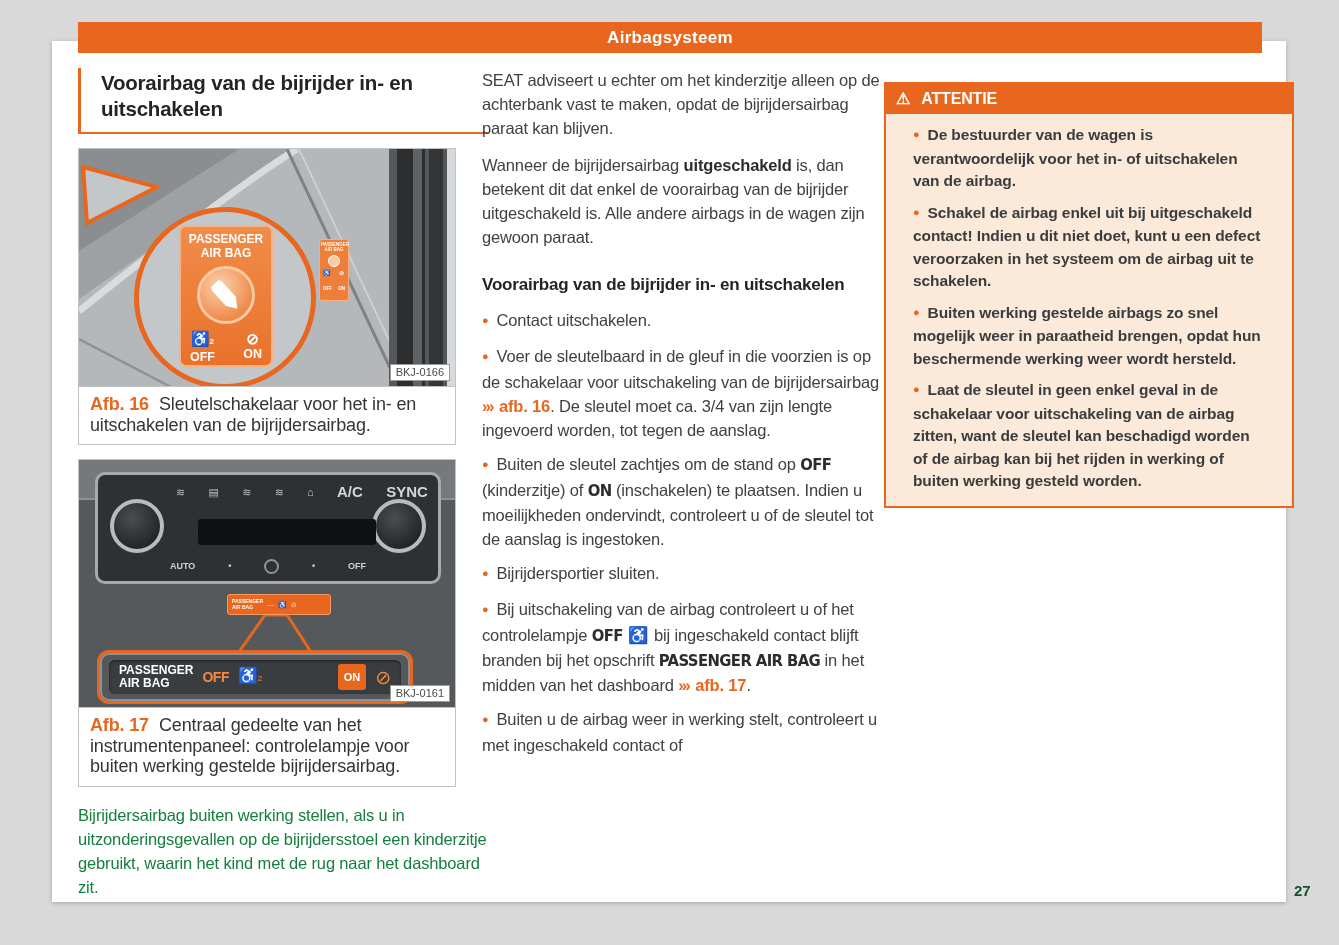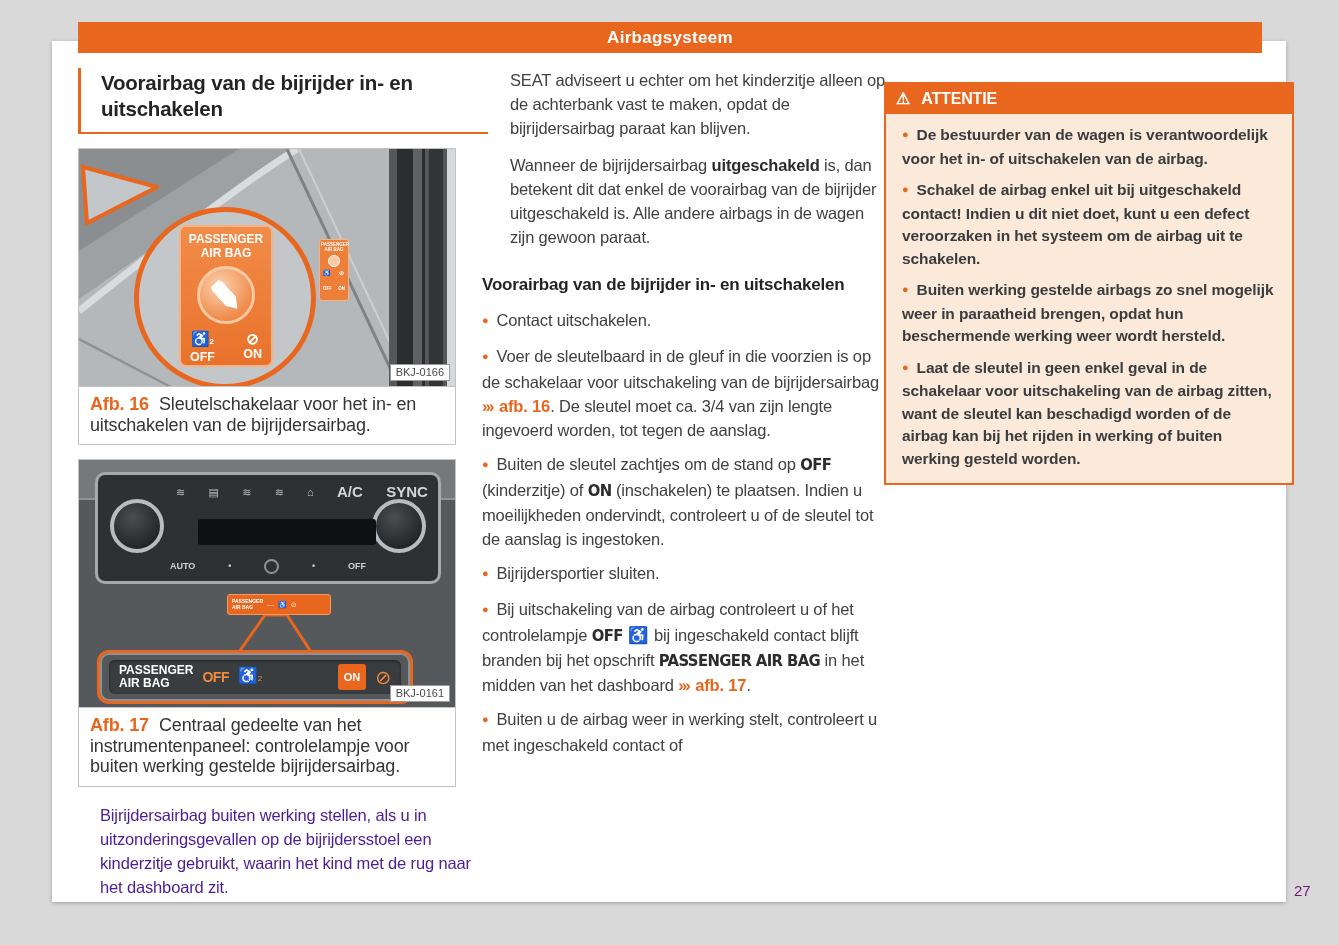--- a/index.html
+++ b/index.html
@@ -4,21 +4,21 @@
 <style>
   * { margin:0; padding:0; box-sizing:border-box; }
   html,body { width:1339px; height:945px; }
   body { background:#d9d9d9; font-family:"Liberation Sans", sans-serif; position:relative; overflow:hidden; color:#3f4143; }
 
   .page { position:absolute; left:52px; top:41px; width:1234px; height:861px; background:#ffffff; box-shadow:0 1px 4px rgba(0,0,0,.25); }
 
   .header-bar { position:absolute; left:78px; top:22px; width:1184px; height:31px; background:#e8661d;
     display:flex; align-items:center; justify-content:center; color:#fff; font-weight:700; font-size:17px; letter-spacing:.3px; z-index:5; }
 
-  .page-num { position:absolute; left:1294px; top:882px; font-weight:400; font-size:15px; color:#701a75; z-index:6; }
+  .page-num { position:absolute; left:1294px; top:882px; font-weight:700; font-size:15px; color:#14532d; z-index:6; }
 
   .col { position:absolute; top:68px; width:410px; font-size:16.5px; line-height:24px; letter-spacing:-.15px; }
   .col-left  { left:78px; }
   .col-mid   { left:482px; }
   .col-right { left:884px; }
 
   
   .heading { border-left:3px solid #e8661d; padding:2px 0 10px 20px; font-size:20.5px; line-height:26px;
     font-weight:700; color:#232425; letter-spacing:-.2px; }
   .heading-rule { height:2px; background:#e8661d; }
@@ -80,39 +80,39 @@
   .f17-mag { position:absolute; left:18px; top:190px; width:316px; height:54px; border:3px solid #e8661d; border-radius:12px;
     background:#54585b; box-shadow:inset 0 0 0 2px rgba(255,255,255,.35); z-index:3; }
   .f17-strip { position:absolute; left:9px; right:9px; top:7px; bottom:7px; background:#3a3d40; border-radius:6px;
     box-shadow:inset 0 1px 3px #1e2022; display:flex; align-items:center; padding:0 10px; gap:9px; }
   .f17-strip .ttl { color:#fff; font-weight:700; font-size:12px; line-height:13px; letter-spacing:0; }
   .f17-off { color:#ef8a3e; font-weight:800; font-size:14px; letter-spacing:-.5px; }
   .f17-seat { color:#ef8a3e; font-size:16px; }
   .f17-on { background:#e8661d; color:#fff; font-weight:700; font-size:11px; padding:1px 6px; border-radius:3px; letter-spacing:0; }
   .f17-cross { color:#ef8a3e; font-size:19px; line-height:19px; }
 
-  .para { margin-top:16px; color:#4c1d95;margin-left:22px; }
-
-  
-  .p { margin-bottom:13px;margin-left:28px; }
+  .para { margin-top:16px; color:#15803d; }
+
+  
+  .p { margin-bottom:13px; }
   .subhead { font-size:17px; font-weight:700; color:#232425; margin:24px 0 12px; line-height:23px; letter-spacing:-.2px; }
   .li { margin-bottom:10px; }
   .dot { color:#e8661d; font-size:11px; margin-right:8px; position:relative; top:-2px; }
   .tx-b { font-weight:700; color:#2b2c2d; }
   .tx-sys { font-weight:700; color:#2b2c2d; font-family:"DejaVu Sans", sans-serif; font-stretch:condensed; letter-spacing:-.6px; }
   .tx-link { color:#e8661d; font-weight:700; cursor:pointer; }
   .tx-chev { color:#e8661d; font-weight:700; letter-spacing:-2px; margin-right:2px; }
   .tx-icon { color:#3f4143; padding:0 1px; }
 
   
   .attention { margin-top:14px; border:2px solid #e8661d; background:#fbe9d9; }
   .attn-head { background:#e8661d; color:#fff; font-weight:700; font-size:16px; height:30px;
     display:flex; align-items:center; gap:11px; padding:0 10px; }
   .attn-warn { font-size:16px; line-height:16px; }
-  .attn-body { padding:10px 16px 13px; font-weight:700; color:#3b3c3e; font-size:15.5px; line-height:22.5px; letter-spacing:-.1px; }
+  .attn-body { padding:10px 27px 13px; font-weight:700; color:#3b3c3e; font-size:15.5px; line-height:22.5px; letter-spacing:-.1px; }
   .attn-li { margin-bottom:9px; }
   .attn-li:last-child { margin-bottom:0; }
 </style>
 </head>
 <body>
 
 <div class="page"></div>
 <div class="header-bar">
   <span>Airbagsysteem</span>
 </div>

